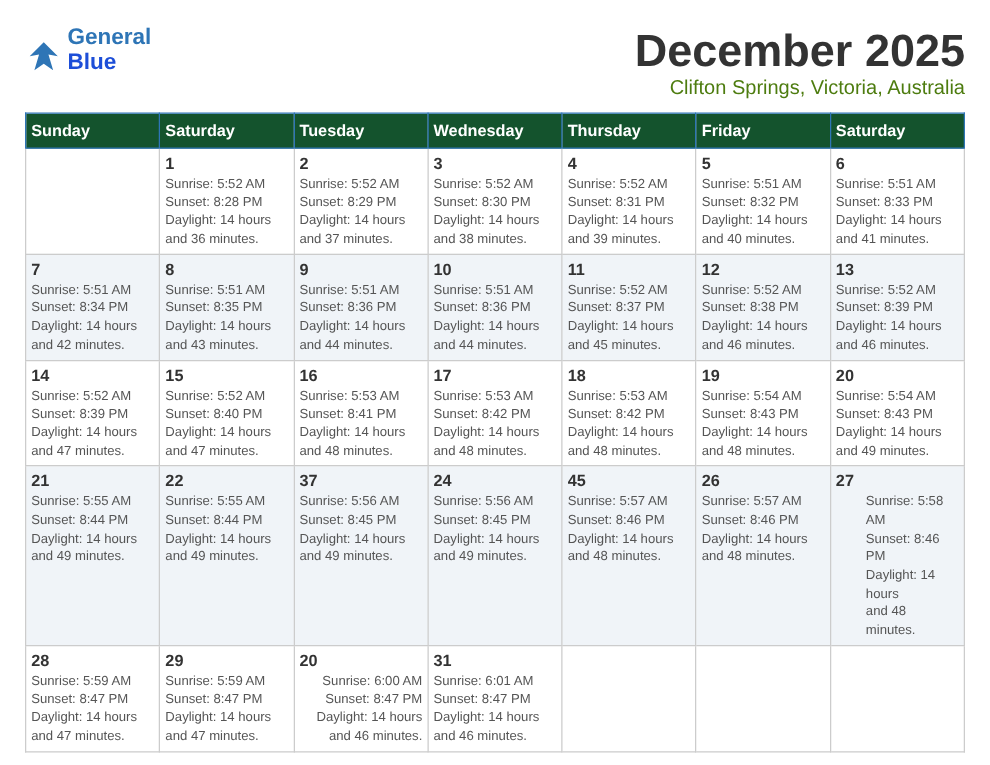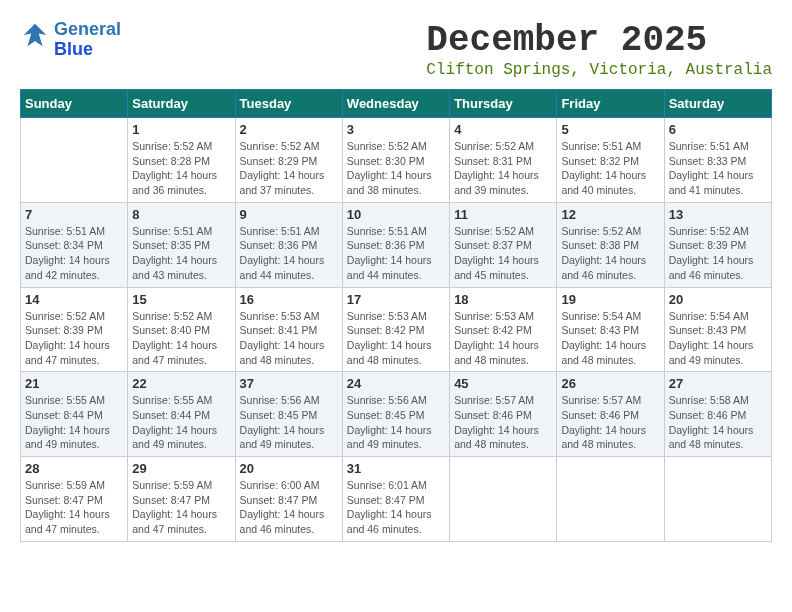--- a/index.html
+++ b/index.html
@@ -11,38 +11,38 @@
       padding: 20px;
     }
     .header-area {
       display: flex;
       justify-content: space-between;
       align-items: flex-start;
       margin-bottom: 10px;
     }
     .logo {
       display: flex;
-      align-items: flex-start;
+      align-items: flex-end;
       gap: 4px;
     }
     .logo-text {
       font-size: 18px;
       font-weight: bold;
       color: #333;
       line-height: 1.1;
     }
     .logo-text span {
       color: #1d4ed8;
     }
     .logo-bird {
       width: 30px;
       height: 30px;
     }
     .title-area {
-      font-family: Liberation Mono, monospace;
+      text-align: right;
     }
     .month-title {
       font-size: 36px;
       font-weight: bold;
       color: #333;
     }
     .location-title {
       font-size: 16px;
       color: #4d7c0f;
     }
@@ -82,21 +82,21 @@
     .empty-cell {
       background: #f9f9f9;
     }
     tr:nth-child(even) td {
       background-color: #f0f4f8;
     }
     tr:nth-child(odd) td {
       background-color: #ffffff;
     }
     .calendar-table thead tr th {
-      background-color: #0f766e;
+      background-color: #14532d;
     }
   </style>
 </head>
 <body>
 
 <div class="header-area">
   <div class="logo">
     <svg class="logo-bird" viewBox="0 0 40 40">
       <polygon points="20,5 35,20 25,18 30,35 20,28 10,35 15,18 5,20" fill="#2e75b6"></polygon>
     </svg>
@@ -308,21 +308,21 @@
         </td>
         <td>
           <span class="day-number">26</span>
           <div class="cell-content" style="white-space: pre-line;">Sunrise: 5:57 AM
 Sunset: 8:46 PM
 Daylight: 14 hours
 and 48 minutes.</div>
         </td>
         <td>
           <span class="day-number">27</span>
-          <div class="cell-content" style="white-space: pre-line;">Sunrise: 5:58 AM
+          <div class="cell-content" style="white-space: pre-line; margin-left: 24px;">Sunrise: 5:58 AM
 Sunset: 8:46 PM
 Daylight: 14 hours
 and 48 minutes.</div>
         </td>
       </tr>
       <tr>
         <td>
           <span class="day-number">28</span>
           <div class="cell-content" style="white-space: pre-line;">Sunrise: 5:59 AM
 Sunset: 8:47 PM
@@ -331,21 +331,21 @@
         </td>
         <td>
           <span class="day-number">29</span>
           <div class="cell-content" style="white-space: pre-line;">Sunrise: 5:59 AM
 Sunset: 8:47 PM
 Daylight: 14 hours
 and 47 minutes.</div>
         </td>
         <td>
           <span class="day-number">20</span>
-          <div class="cell-content" style="white-space: pre-line;">Sunrise: 6:00 AM
+          <div class="cell-content" style="white-space: pre-line; text-align: right;">Sunrise: 6:00 AM
 Sunset: 8:47 PM
 Daylight: 14 hours
 and 46 minutes.</div>
         </td>
         <td>
           <span class="day-number">31</span>
           <div class="cell-content" style="white-space: pre-line;">Sunrise: 6:01 AM
 Sunset: 8:47 PM
 Daylight: 14 hours
 and 46 minutes.</div>

